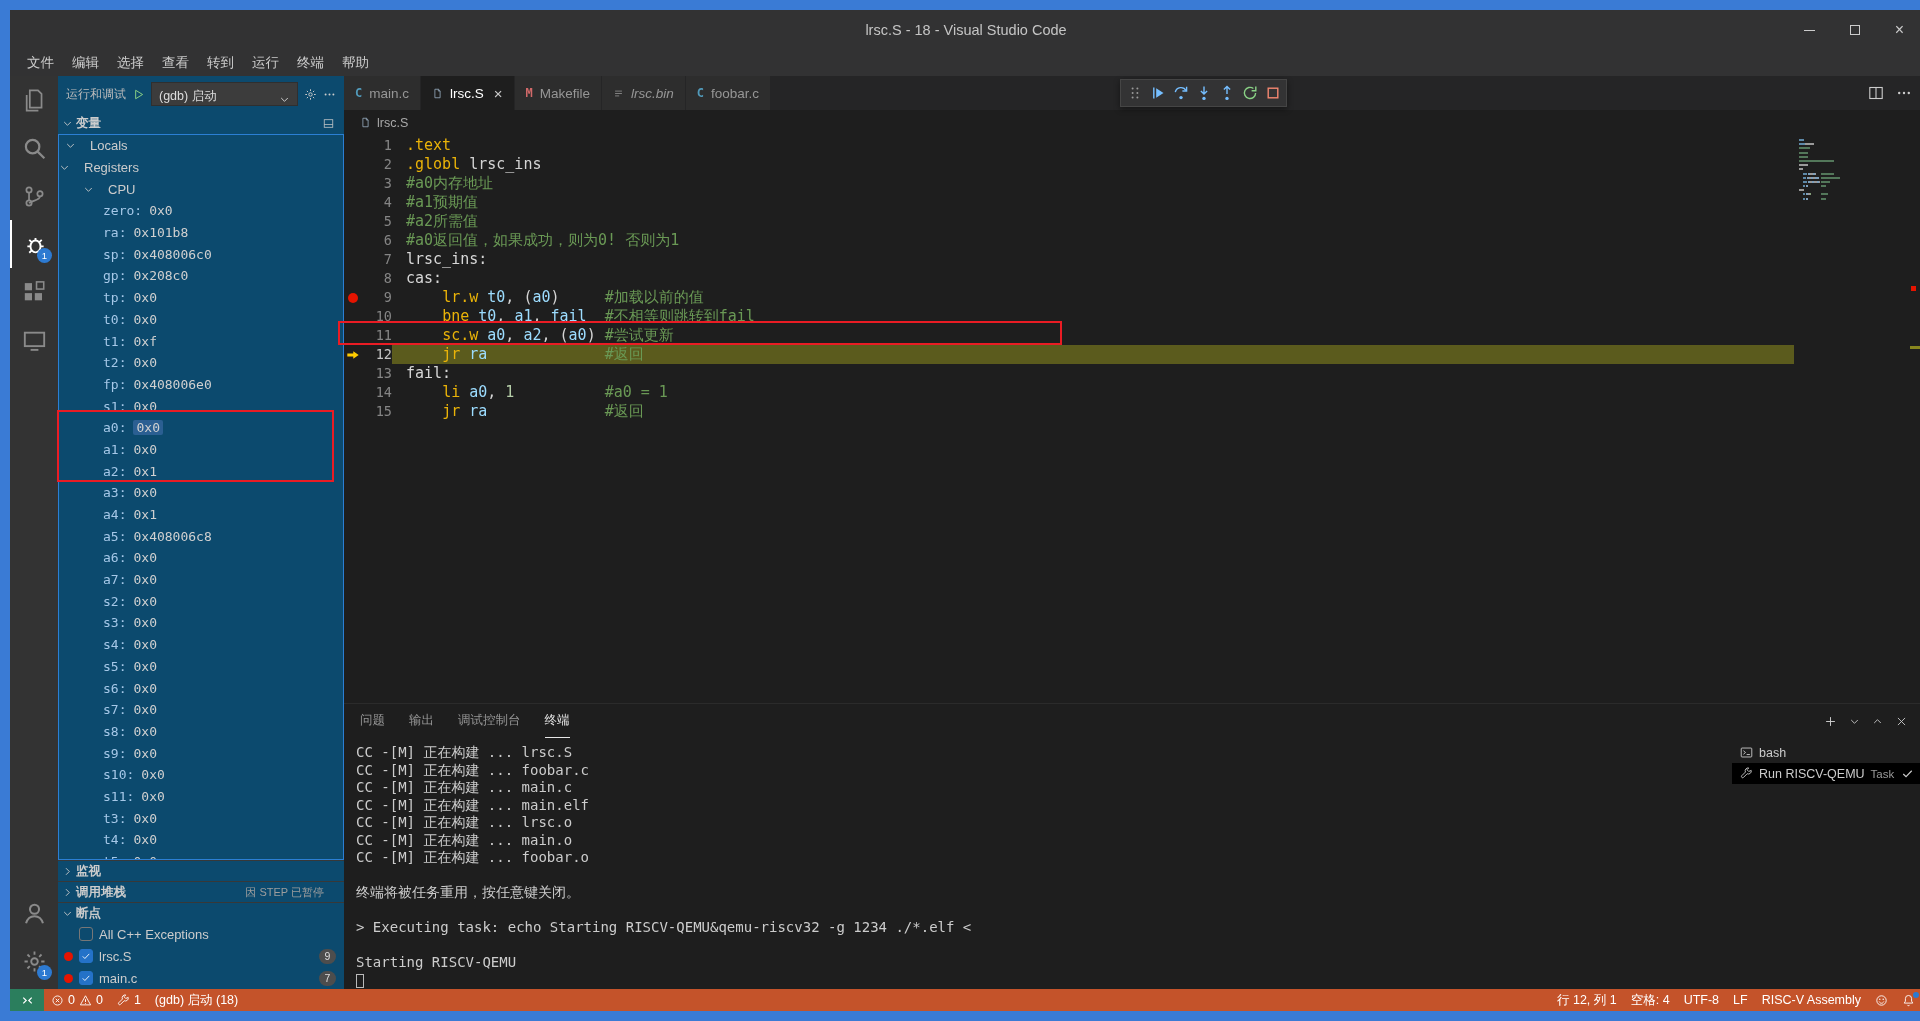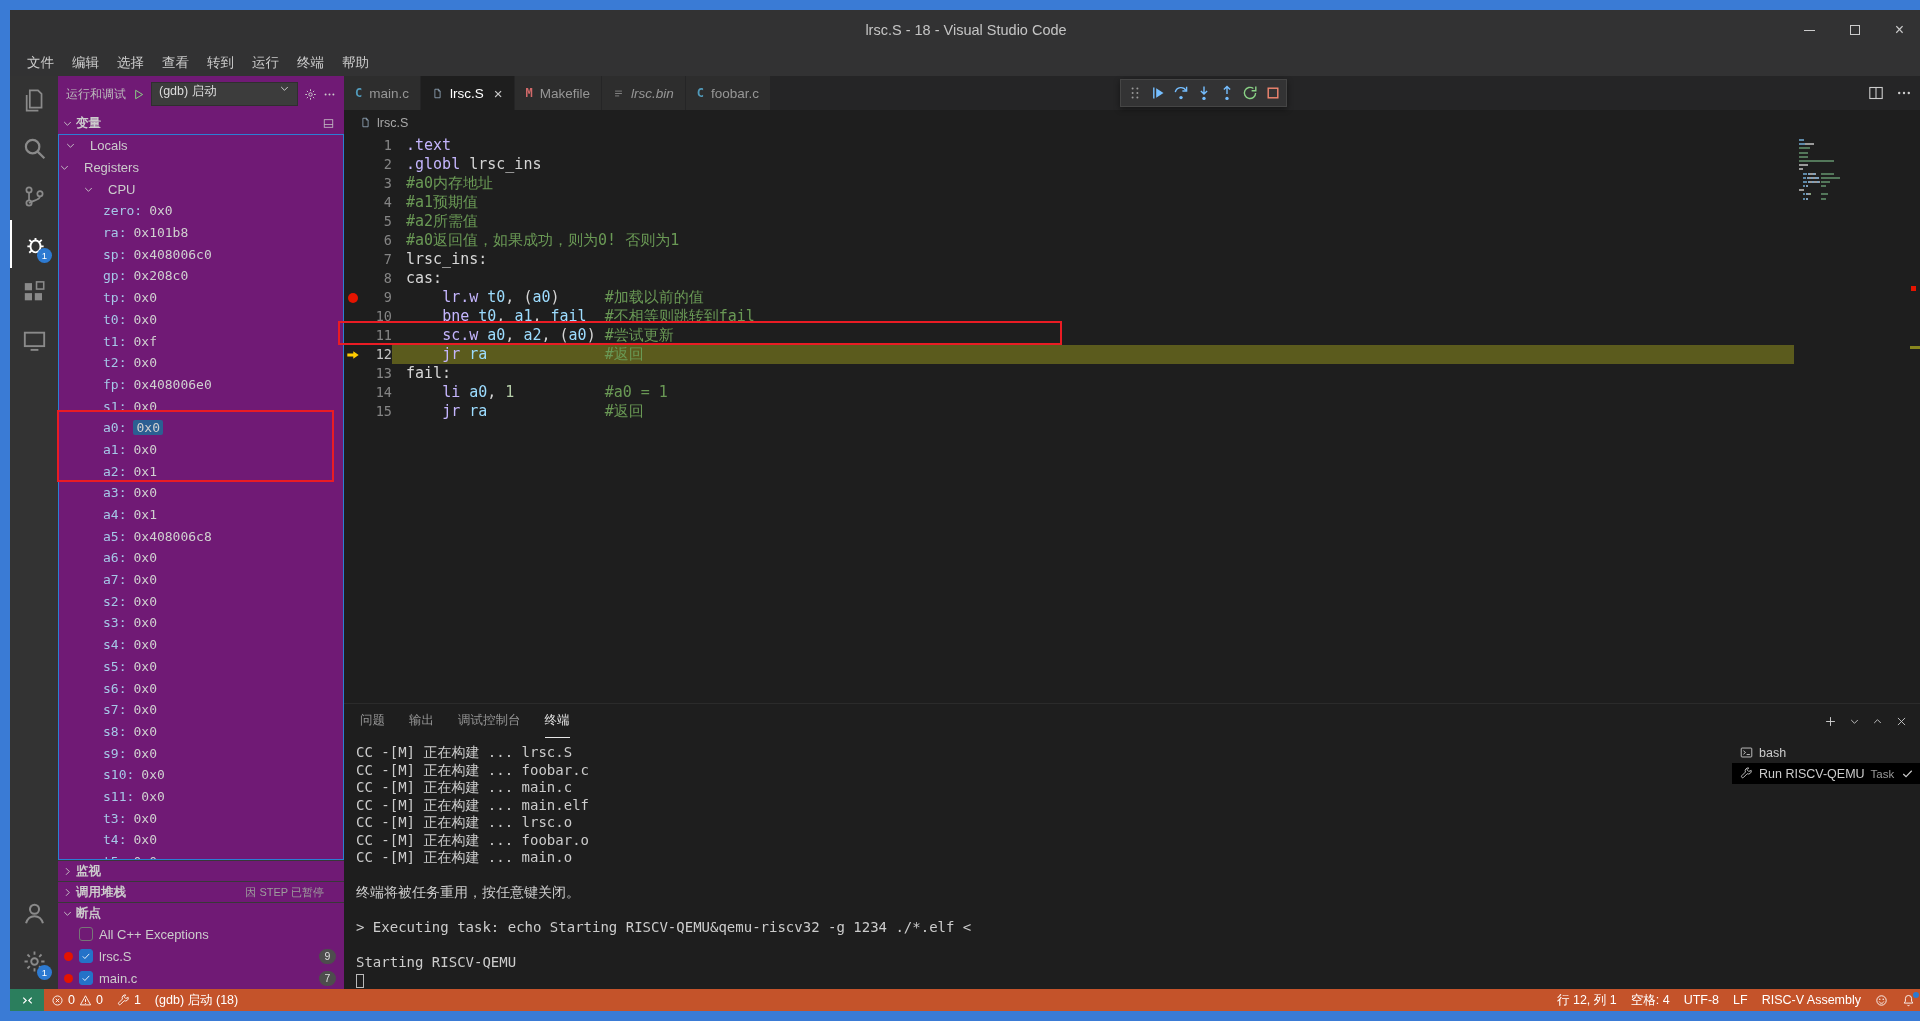--- a/index.html
+++ b/index.html
@@ -25,24 +25,24 @@
   .menu-item{color:#cccccc;font-size:13.5px;padding:3px 9px;border-radius:4px;cursor:default}
 
   .main{flex:1;display:flex;min-height:0}
   .activitybar{flex:0 0 48px;background:#333333;display:flex;flex-direction:column}
   .activity-item{width:48px;height:48px;display:flex;align-items:center;justify-content:center;color:#8a8a8a;position:relative}
   .activity-item .icon svg{width:25px;height:25px}
   .activity-item.active{color:#fff;border-left:2px solid #fff}
   .abadge{position:absolute;right:6px;bottom:5px;background:#2d7ad1;color:#fff;border-radius:50%;min-width:15px;height:15px;font-size:9.5px;display:flex;align-items:center;justify-content:center;padding:0 2px}
   .activity-bottom{margin-top:auto;margin-bottom:4px}
 
-  .sidebar{flex:0 0 286px;background:#701a75;display:flex;flex-direction:column;min-height:0;color:#ccc}
+  .sidebar{flex:0 0 286px;background:#0c4a6e;display:flex;flex-direction:column;min-height:0;color:#ccc}
   .debugbar{flex:0 0 36px;display:flex;align-items:center;padding:0 8px;gap:6px}
   .debugbar-title{font-size:12px;color:#bbbbbb;white-space:nowrap}
-  .debug-select{background:#3c3c3c;border:1px solid #2f2f2f;color:#dddddd;font-size:12.5px;height:24px;display:flex;align-items:flex-start;padding:0 7px;gap:8px;flex:1;min-width:0;white-space:nowrap;overflow:hidden}
+  .debug-select{background:#3c3c3c;border:1px solid #2f2f2f;color:#dddddd;font-size:12.5px;height:24px;display:flex;align-items:flex-end;padding:0 7px;gap:8px;flex:1;min-width:0;white-space:nowrap;overflow:hidden}
   .debug-select span:first-child{flex:1;overflow:hidden;text-overflow:ellipsis}
   .section-header{flex:0 0 22px;height:22px;display:flex;align-items:center;font-size:12.5px;font-weight:bold;color:#cccccc;padding:0 4px;gap:3px}
   .section-header.bordered{border-top:1px solid #383838;flex-basis:21px;height:21px}
   .cs-note{margin-left:auto;margin-right:16px;font-weight:normal;font-size:11px;color:#9d9d9d}
 
   .vartree{flex:1;overflow:hidden;font-family:"DejaVu Sans Mono",monospace;font-size:13px;border:1px solid var(--accent)}
   .trow{height:21.7px;display:flex;align-items:center;white-space:nowrap}
   .trow.group{font-family:"Liberation Sans",sans-serif;font-size:13px;gap:14px}
   .trow.reg{padding-left:44px}
   .reg-name{color:#a6c8e8;margin-right:7px}
@@ -75,21 +75,21 @@
   .codearea{flex:1;position:relative;overflow:hidden;font-family:"DejaVu Sans Mono",monospace;font-size:15px;min-height:0}
   #codelines{position:absolute;left:0;top:1px;right:0}
   .cl{display:flex;height:19px;line-height:19px;padding-right:128px}
   .cl .glyph{flex:0 0 18px;width:18px;display:flex;align-items:center;justify-content:center}
   .cl .glyph .icon svg{width:14px;height:14px}
   .cl .ln{flex:0 0 30px;width:30px;text-align:right;color:#858585;font-size:13.5px}
   .cl .ltxt{padding-left:14px;white-space:pre;flex:1}
   .cl.cur .ltxt{background:var(--curline)}
   .cl.cur .ln{color:#c6c6c6}
   .bp-dot{width:10px;height:10px;border-radius:50%;background:var(--bp)}
-  .seg-kw{color:#c4b5fd}.seg-reg{color:#9cdcfe}.seg-cmt{color:#6a9955}.seg-lbl{color:#d7d7d7}.seg-num{color:#b5cea8}.seg-pln{color:#d4d4d4}
+  .seg-kw{color:#eab308}.seg-reg{color:#9cdcfe}.seg-cmt{color:#6a9955}.seg-lbl{color:#d7d7d7}.seg-num{color:#b5cea8}.seg-pln{color:#d4d4d4}
   .minimap{position:absolute;right:12px;top:0;bottom:0;width:116px;padding:4px 0 0 5px}
   .mm-row{height:2px;margin-bottom:2.2px;white-space:nowrap;font-size:0}
   .mm-seg{display:inline-block;height:2px}
   .overview{position:absolute;right:0;top:0;bottom:0;width:12px}
   .ov-mark{position:absolute}
   .ov-red{left:1px;top:151px;width:5px;height:5px;background:var(--bp)}
   .ov-olive{left:0;right:0;top:211px;height:3px;background:#88861e}
 
   .panel{flex:0 0 279px;border-top:1px solid #2b2b2b;display:flex;flex-direction:column;background:#1e1e1e}
   .panel-tabs{flex:0 0 34px;display:flex;align-items:stretch;position:relative;padding-left:16px}
@@ -732,22 +732,22 @@
               </span>
           </div>
         </div>
         <div class="panel-body">
           <div class="terminal" id="terminal">
               <div class="trm-line">CC -[M] 正在构建 ... lrsc.S</div>
               <div class="trm-line">CC -[M] 正在构建 ... foobar.c</div>
               <div class="trm-line">CC -[M] 正在构建 ... main.c</div>
               <div class="trm-line">CC -[M] 正在构建 ... main.elf</div>
               <div class="trm-line">CC -[M] 正在构建 ... lrsc.o</div>
+              <div class="trm-line">CC -[M] 正在构建 ... main.o</div>
               <div class="trm-line">CC -[M] 正在构建 ... foobar.o</div>
-              <div class="trm-line">CC -[M] 正在构建 ... main.o</div>
               <div class="trm-line">&nbsp;</div>
               <div class="trm-line">终端将被任务重用，按任意键关闭。</div>
               <div class="trm-line">&nbsp;</div>
               <div class="trm-line">&gt; Executing task: echo Starting RISCV-QEMU&amp;qemu-riscv32 -g 1234 ./*.elf &lt;</div>
               <div class="trm-line">&nbsp;</div>
               <div class="trm-line">Starting RISCV-QEMU</div>
               <div class="trm-line"><span class="cursor"></span></div>
             </div>
           <div class="termlist" id="termlist">
               <div class="term-row">

